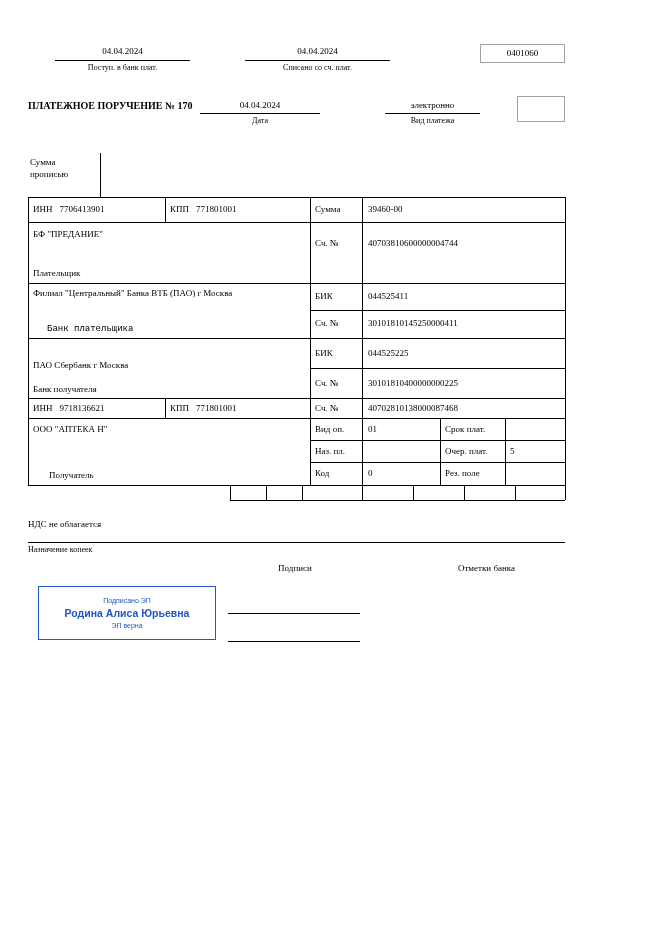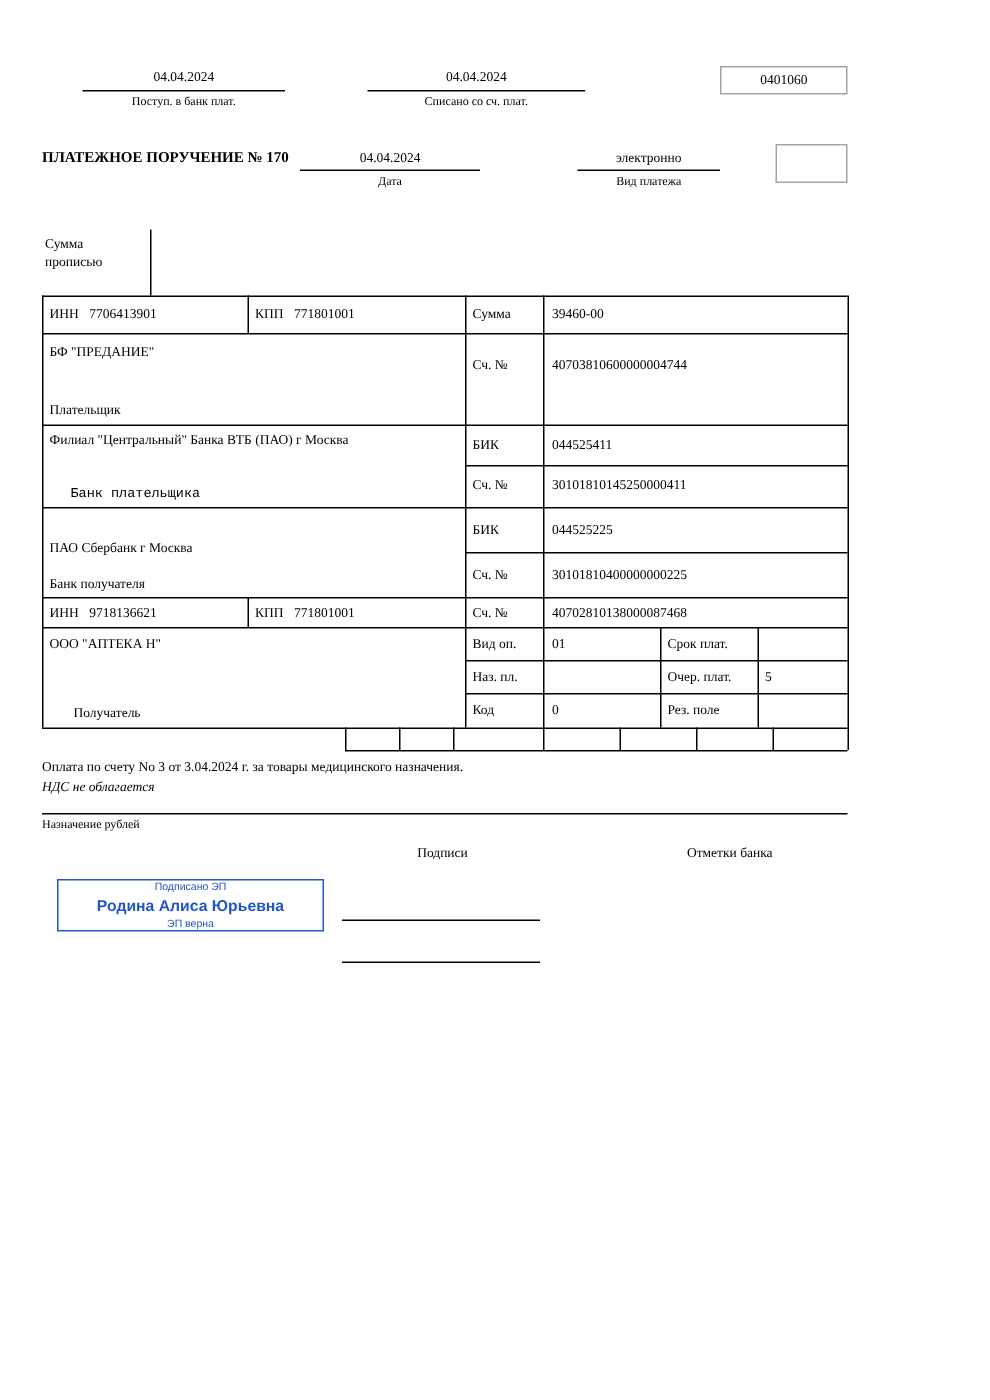--- a/index.html
+++ b/index.html
@@ -136,29 +136,28 @@
   <div class="t" style="left:315px;top:446px;">Наз. пл.</div>
   <div class="t" style="left:368px;top:446px;"></div>
   <div class="t" style="left:445px;top:446px;">Очер. плат.</div>
   <div class="t" style="left:510px;top:446px;">5</div>
 
   <div class="t" style="left:315px;top:468px;">Код</div>
   <div class="t" style="left:368px;top:468px;">0</div>
   <div class="t" style="left:445px;top:468px;">Рез. поле</div>
   <div class="t" style="left:510px;top:468px;"></div>
 
-  <div class="t" style="left:28px;top:506px;">Оплата по счету No 3 от 3.04.2024 г. за товары медицинского назначения.</div>
-  <div class="t" style="left:28px;top:519px;font-style:italic;">НДС не облагается</div>
+  <div class="t" style="left:28px;top:519px;">НДС не облагается</div>
   <div class="hl" style="left:28px;top:542px;width:537px;"></div>
-  <div class="t sm" style="left:28px;top:545px;">Назначение рублей</div>
+  <div class="t sm" style="left:28px;top:545px;">Назначение копеек</div>
 
   <div class="t c" style="left:230px;top:563px;width:130px;">Подписи</div>
   <div class="t c" style="left:408px;top:563px;width:157px;font-family:Liberation Serif, serif;">Отметки банка</div>
 
-  <div class="stamp sig-stamp" style="left:38px;top:586px;width:178px;height:35px;">
+  <div class="stamp sig-stamp" style="left:38px;top:586px;width:178px;height:54px;">
     <div class="stamp-sm">Подписано ЭП</div>
     <div class="stamp-name">Родина Алиса Юрьевна</div>
     <div class="stamp-sm">ЭП верна</div>
   </div>
 
   <div class="hl" style="left:228px;top:613px;width:132px;"></div>
   <div class="hl" style="left:228px;top:641px;width:132px;"></div>
 
 
 </div>

